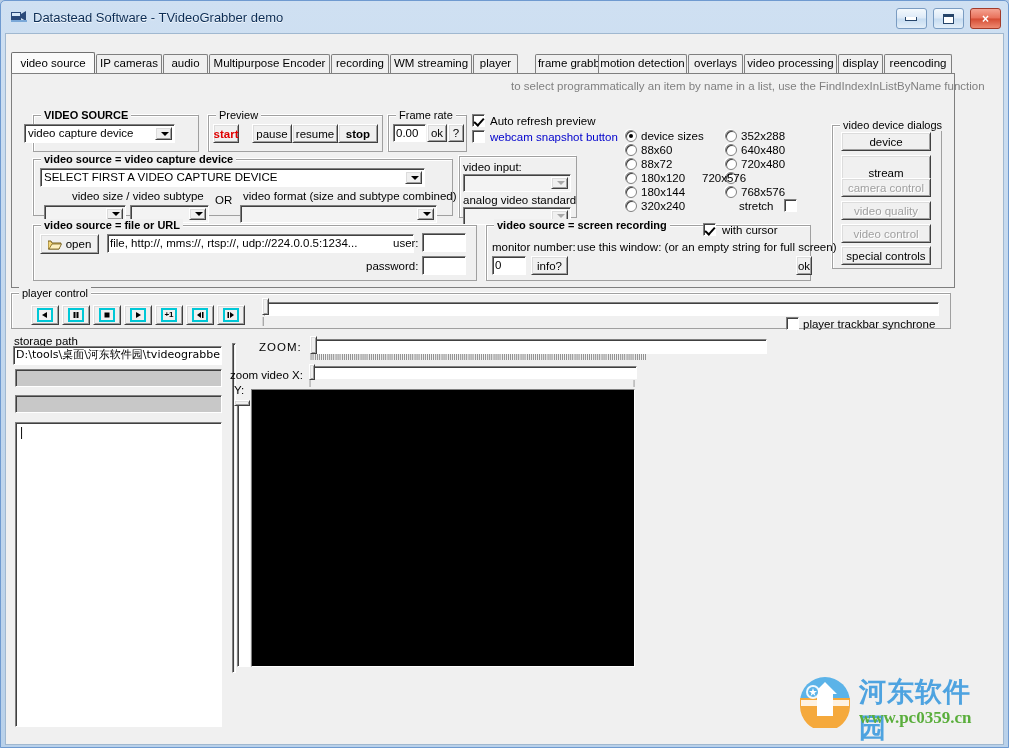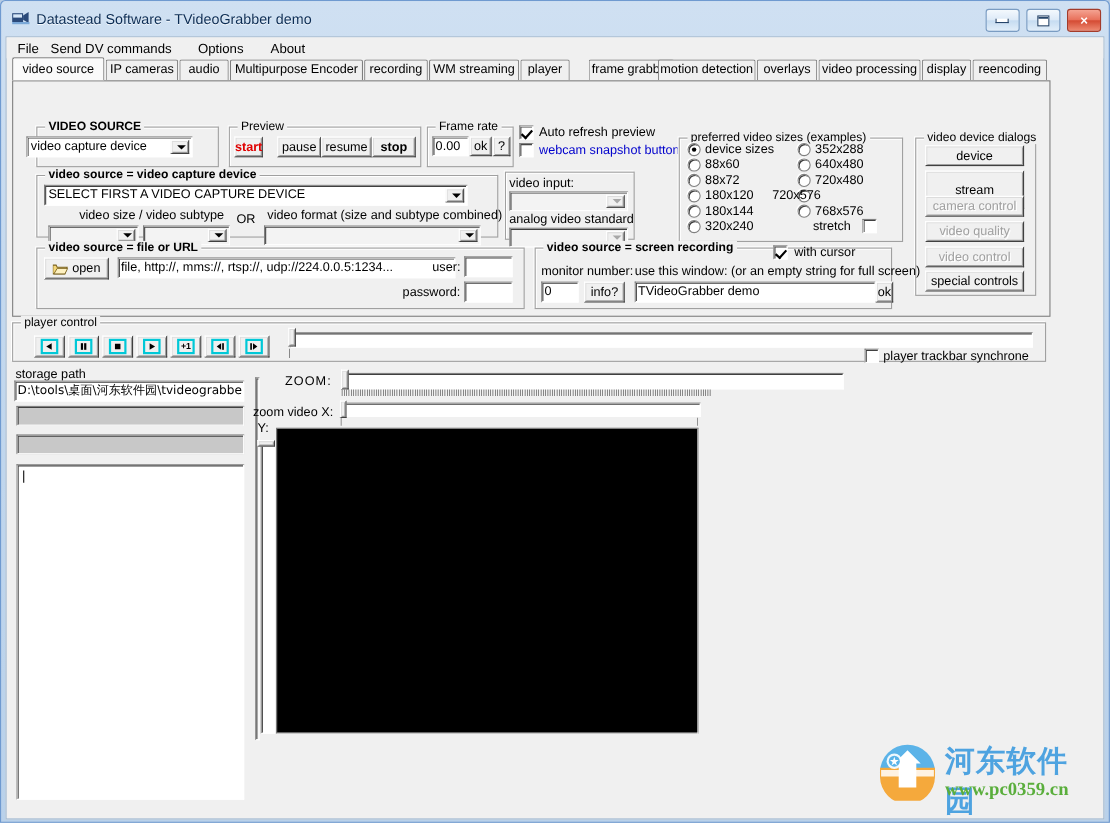--- a/index.html
+++ b/index.html
@@ -211,45 +211,40 @@
           </span>
       </span>
       <span class="wbtn close">
         <span class="g">×</span>
       </span>
     </div>
   </div>
 
   <div class="client">
 
-    <div class="menubar">
-      <div class="menu-item" style="left:8px">File</div>
-      <div class="menu-item" style="left:38px">Send DV commands</div>
-      <div class="menu-item" style="left:172px">Options</div>
-      <div class="menu-item" style="left:238px">About</div>
-    </div>
 
     <div class="tabstrip">
       <div class="tab active" style="left:0;width:84px">video source</div>
       <div class="tab" style="left:85px;width:66px">IP cameras</div>
       <div class="tab" style="left:152px;width:45px">audio</div>
       <div class="tab" style="left:198px;width:121px">Multipurpose Encoder</div>
       <div class="tab" style="left:320px;width:58px">recording</div>
       <div class="tab" style="left:379px;width:82px">WM streaming</div>
       <div class="tab" style="left:462px;width:45px">player</div>
       <div class="tab" style="left:524px;width:78px">frame grabber</div>
       <div class="tab" style="left:587px;width:89px">motion detection</div>
       <div class="tab" style="left:677px;width:55px">overlays</div>
       <div class="tab" style="left:733px;width:93px">video processing</div>
       <div class="tab" style="left:827px;width:45px">display</div>
       <div class="tab" style="left:873px;width:68px">reencoding</div>
     </div>
 
     <div class="tabpage">
 
+      <div class="lbl gray" style="left:499px;top:6px">to select programmatically an item by name in a list, use the FindIndexInListByName function</div>
 
       <div class="gb" style="left:21px;top:41px;width:166px;height:37px">
         <span class="gb-title b">VIDEO SOURCE</span>
       </div>
       <div class="combo" style="left:12px;top:50px;width:151px;height:19px">
         <span class="cv">video capture device</span>
         <span class="arrow">
             <span class="tri"></span>
           </span>
       </div>
@@ -314,23 +309,20 @@
           </span>
       </div>
       <div class="lbl" style="left:451px;top:120px">analog video standard</div>
       <div class="combo disabled" style="left:451px;top:133px;width:108px;height:18px">
         <span class="cv"></span>
         <span class="arrow">
             <span class="tri dis"></span>
           </span>
       </div>
 
-      <div class="gb" style="left:605px;top:51px;width:204px;height:95px">
-        <span class="gb-title">preferred video sizes (examples)</span>
-      </div>
 
       <div class="rb checked" style="left:613px;top:56px"></div>
       <div class="lbl" style="left:629px;top:56px">device sizes</div>
       <div class="rb" style="left:613px;top:70px"></div>
       <div class="lbl" style="left:629px;top:70px">88x60</div>
       <div class="rb" style="left:613px;top:84px"></div>
       <div class="lbl" style="left:629px;top:84px">88x72</div>
       <div class="rb" style="left:613px;top:98px"></div>
       <div class="lbl" style="left:629px;top:98px">180x120</div>
       <div class="rb" style="left:613px;top:112px"></div>
@@ -382,21 +374,20 @@
 
       <div class="gb" style="left:474px;top:151px;width:325px;height:56px">
         <span class="gb-title b">video source = screen recording</span>
       </div>
       <div class="cb checked" style="left:691px;top:149px"></div>
       <div class="lbl" style="left:710px;top:150px">with cursor</div>
       <div class="lbl" style="left:480px;top:167px">monitor number:</div>
       <div class="tfield" style="left:480px;top:182px;width:34px;height:19px">0</div>
       <div class="btn" style="left:519px;top:182px;width:37px;height:19px">info?</div>
       <div class="lbl" style="left:565px;top:167px">use this window: (or an empty string for full screen)</div>
-      <div class="tfield" style="left:565px;top:182px;width:219px;height:19px">TVideoGrabber demo</div>
       <div class="btn" style="left:784px;top:182px;width:16px;height:19px">ok</div>
     </div>
 
     <div class="gb" style="left:5px;top:259px;width:940px;height:36px">
       <span class="gb-title">player control</span>
     </div>
     <div class="pbtn" style="left:25px;top:271px">
       <span class="pglyph">
         <svg width="8" height="8" viewBox="0 0 8 8">
             <polygon points="6,1 6,7 1,4" fill="#000"></polygon>

